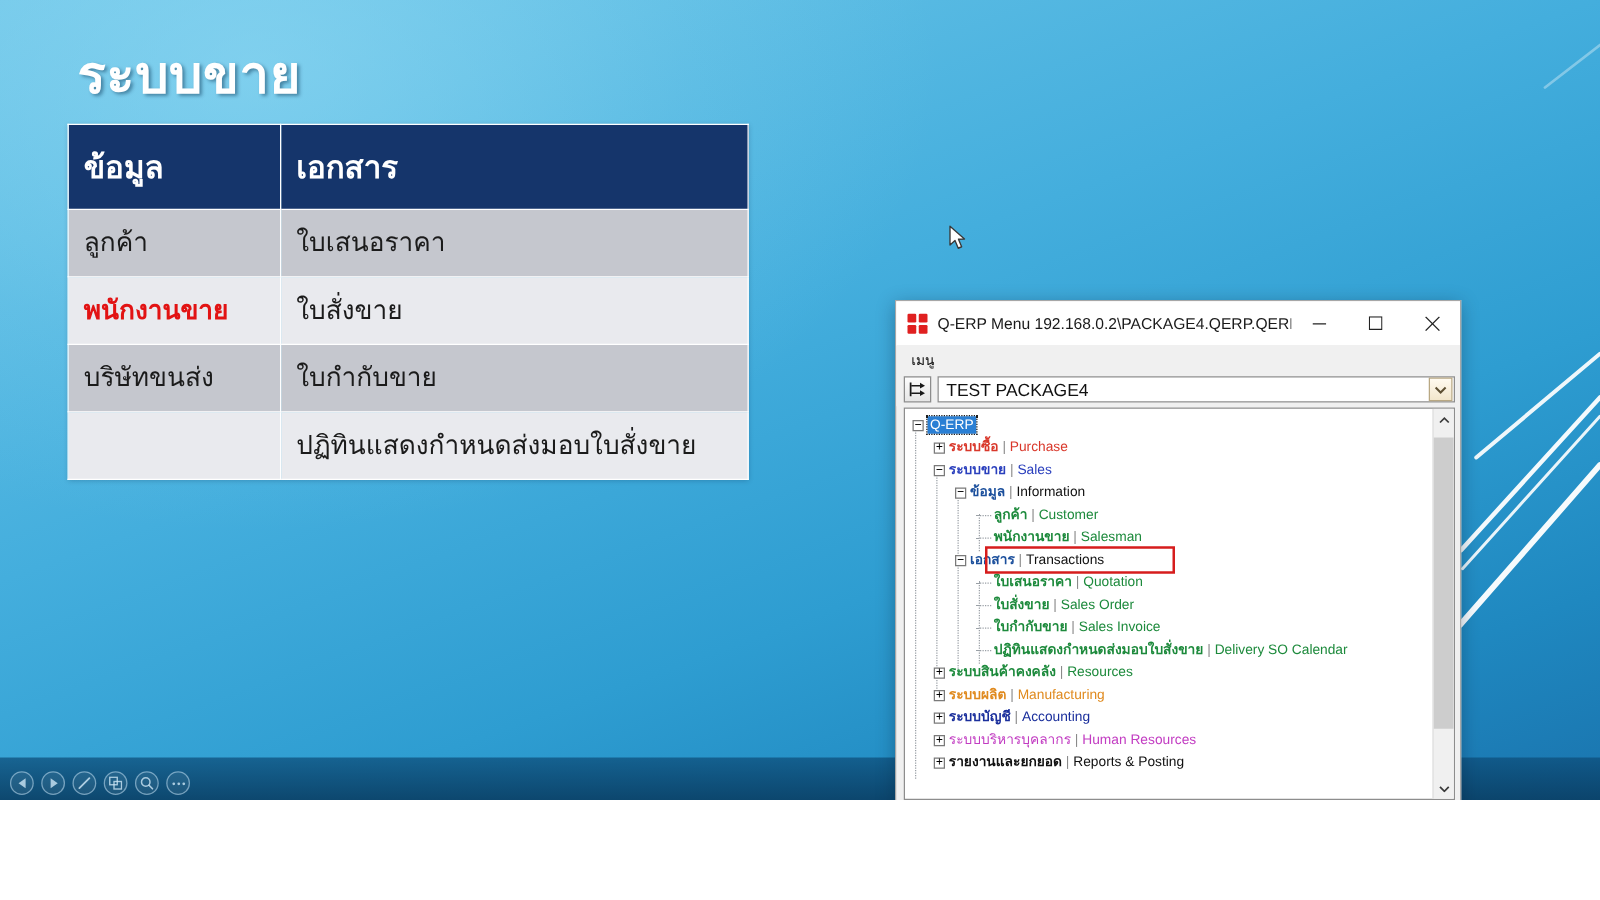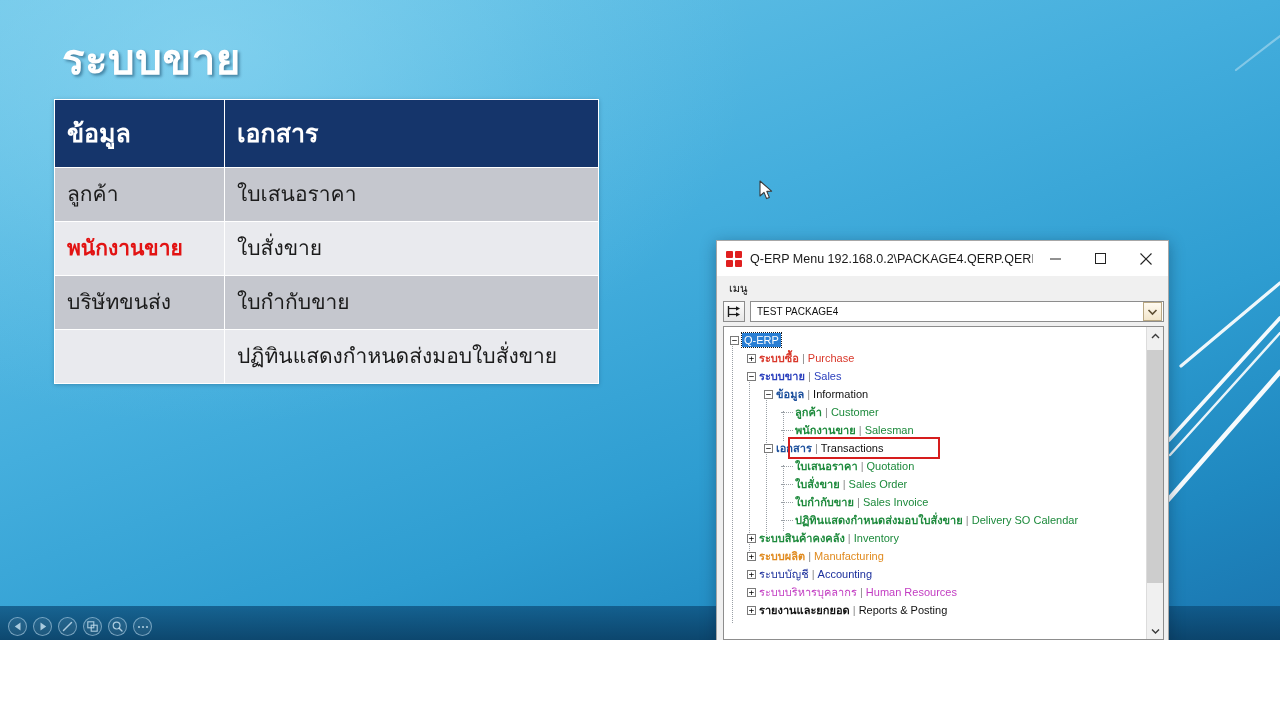--- a/index.html
+++ b/index.html
@@ -161,21 +161,21 @@
   }
   .combo {
     flex: 1 1 auto;
     height: 21px;
     border: 1px solid #8d8d8d;
     background: #ffffff;
     display: flex; align-items: center;
     position: relative;
   }
   .combo .cval {
-    font-size: 10px; color: #111;
+    font-size: 14px; color: #111;
     padding-left: 6px; flex: 1 1 auto;
     white-space: nowrap; overflow: hidden;
   }
   .combo .carrow {
     width: 19px; height: 19px; margin-right: 1px;
     border: 1px solid #b9a883;
     background: linear-gradient(180deg,#fffaf0,#f2e6cc);
     display: flex; align-items: center; justify-content: center;
     flex: 0 0 auto;
   }
@@ -435,29 +435,29 @@
             <div class="tnode" style="padding-left: 54px;">
               <span class="tdash"></span>
               <span class="tlabel"><span style="color: rgb(29, 138, 60); font-weight: 700;">ใบกำกับขาย</span><span style="color: rgb(138, 138, 138);"> | </span><span style="color: rgb(29, 138, 60);">Sales Invoice</span></span>
             </div>
             <div class="tnode" style="padding-left: 54px;">
               <span class="tdash"></span>
               <span class="tlabel"><span style="color: rgb(29, 138, 60); font-weight: 700;">ปฏิทินแสดงกำหนดส่งมอบใบสั่งขาย</span><span style="color: rgb(138, 138, 138);"> | </span><span style="color: rgb(29, 138, 60);">Delivery SO Calendar</span></span>
             </div>
             <div class="tnode" style="padding-left: 20px;">
               <span class="tbox">+</span>
-              <span class="tlabel"><span style="color: rgb(29, 138, 60); font-weight: 700;">ระบบสินค้าคงคลัง</span><span style="color: rgb(138, 138, 138);"> | </span><span style="color: rgb(29, 138, 60);">Inventory</span></span>
+              <span class="tlabel"><span style="color: rgb(29, 138, 60); font-weight: 700;">ระบบสินค้าคงคลัง</span><span style="color: rgb(138, 138, 138);"> | </span><span style="color: rgb(29, 138, 60);">Resources</span></span>
             </div>
             <div class="tnode" style="padding-left: 20px;">
               <span class="tbox">+</span>
               <span class="tlabel"><span style="color: rgb(224, 138, 30); font-weight: 700;">ระบบผลิต</span><span style="color: rgb(138, 138, 138);"> | </span><span style="color: rgb(224, 138, 30);">Manufacturing</span></span>
             </div>
             <div class="tnode" style="padding-left: 20px;">
               <span class="tbox">+</span>
-              <span class="tlabel"><span style="color: rgb(27, 47, 156); font-weight: 400;">ระบบบัญชี</span><span style="color: rgb(138, 138, 138);"> | </span><span style="color: rgb(27, 47, 156);">Accounting</span></span>
+              <span class="tlabel"><span style="color: rgb(27, 47, 156); font-weight: 700;">ระบบบัญชี</span><span style="color: rgb(138, 138, 138);"> | </span><span style="color: rgb(27, 47, 156);">Accounting</span></span>
             </div>
             <div class="tnode" style="padding-left: 20px;">
               <span class="tbox">+</span>
               <span class="tlabel"><span style="color: rgb(194, 60, 194); font-weight: 400;">ระบบบริหารบุคลากร</span><span style="color: rgb(138, 138, 138);"> | </span><span style="color: rgb(194, 60, 194);">Human Resources</span></span>
             </div>
             <div class="tnode" style="padding-left: 20px;">
               <span class="tbox">+</span>
               <span class="tlabel"><span style="color: rgb(17, 17, 17); font-weight: 700;">รายงานและยกยอด</span><span style="color: rgb(138, 138, 138);"> | </span><span style="color: rgb(17, 17, 17);">Reports &amp; Posting</span></span>
             </div>
           </div>

